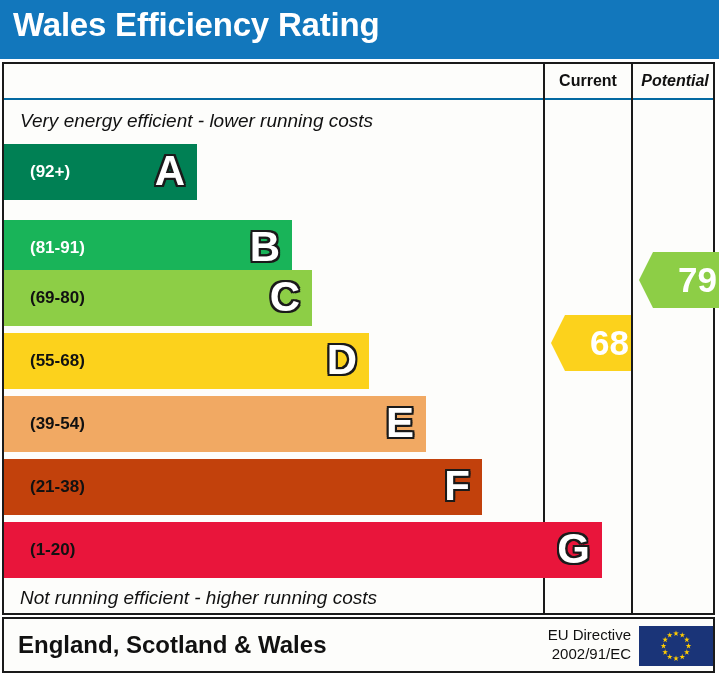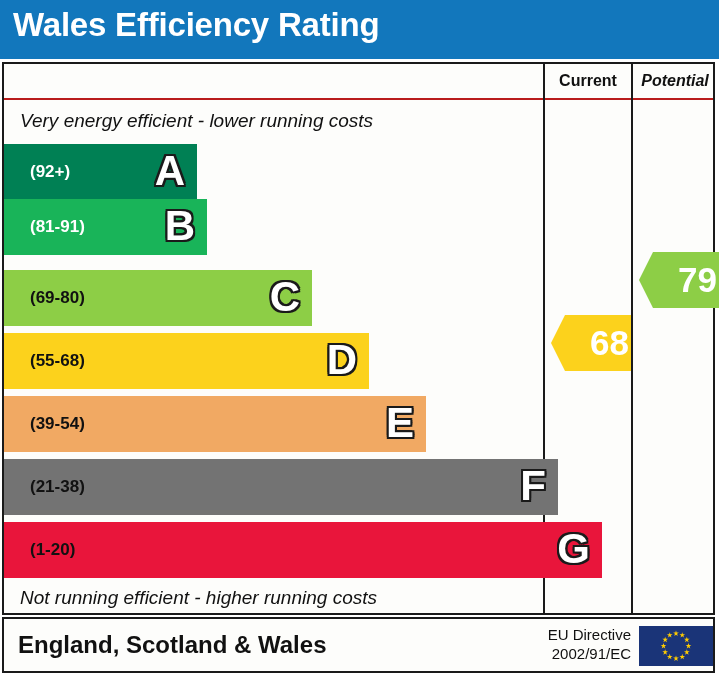--- a/index.html
+++ b/index.html
@@ -51,21 +51,21 @@
     background: #fdfdfb;
   }
 
   
   .col-head-row {
     position: absolute;
     left: 0;
     top: 0;
     width: 100%;
     height: 36px;
-    border-bottom: 2px solid #b91c1c;
+    border-bottom: 2px solid #0369a1;
     box-sizing: border-box;
   }
   .col-head {
     position: absolute;
     top: 0;
     height: 34px;
     line-height: 34px;
     text-align: center;
     font-size: 16px;
     font-weight: bold;
@@ -218,37 +218,37 @@
     <div class="vline v2"></div>
 
     <div class="caption top">Very energy efficient - lower running costs</div>
     <div class="caption bottom">Not running efficient - higher running costs</div>
 
     <div class="bars">
         <div class="bar" style="top: 0px; width: 193px; background: rgb(0, 128, 84);">
           <span class="bar-range" style="color: rgb(255, 255, 255);">(92+)</span>
           <span class="bar-letter" style="right: 12px;">A</span>
         </div>
-        <div class="bar" style="top: 55px; width: 203px; background: rgb(25, 180, 89);">
+        <div class="bar" style="top: 76px; width: 282px; background: rgb(25, 180, 89); padding-left: 6px;">
           <span class="bar-range" style="color: rgb(255, 255, 255);">(81-91)</span>
           <span class="bar-letter" style="right: 12px;">B</span>
         </div>
         <div class="bar" style="top: 126px; width: 308px; background: rgb(141, 206, 70);">
           <span class="bar-range" style="color: rgb(17, 17, 17);">(69-80)</span>
           <span class="bar-letter" style="right: 12px;">C</span>
         </div>
         <div class="bar" style="top: 189px; width: 365px; background: rgb(252, 210, 28);">
           <span class="bar-range" style="color: rgb(17, 17, 17);">(55-68)</span>
           <span class="bar-letter" style="right: 12px;">D</span>
         </div>
         <div class="bar" style="top: 252px; width: 422px; background: rgb(241, 169, 99);">
           <span class="bar-range" style="color: rgb(17, 17, 17);">(39-54)</span>
           <span class="bar-letter" style="right: 12px;">E</span>
         </div>
-        <div class="bar" style="top: 315px; width: 554px; background: #737373;">
+        <div class="bar" style="top: 315px; width: 478px; background: #c2410c;">
           <span class="bar-range" style="color: rgb(17, 17, 17);">(21-38)</span>
           <span class="bar-letter" style="right: 12px;">F</span>
         </div>
         <div class="bar" style="top: 378px; width: 598px; background: rgb(233, 21, 59);">
           <span class="bar-range" style="color: rgb(17, 17, 17);">(1-20)</span>
           <span class="bar-letter" style="right: 12px;">G</span>
         </div>
       </div>
 
     <div id="markers">

